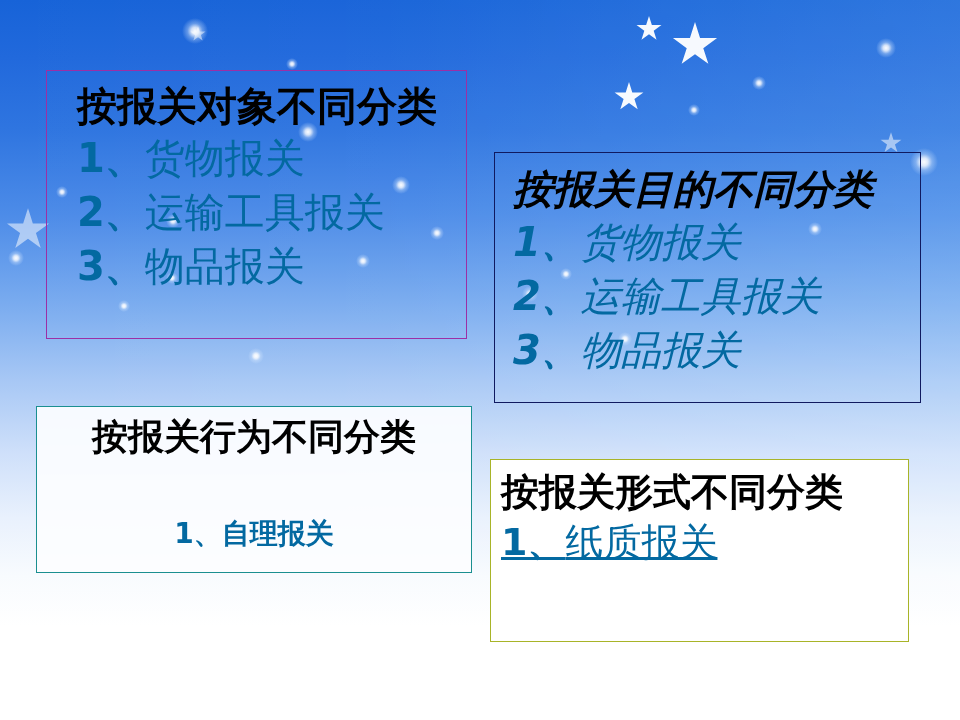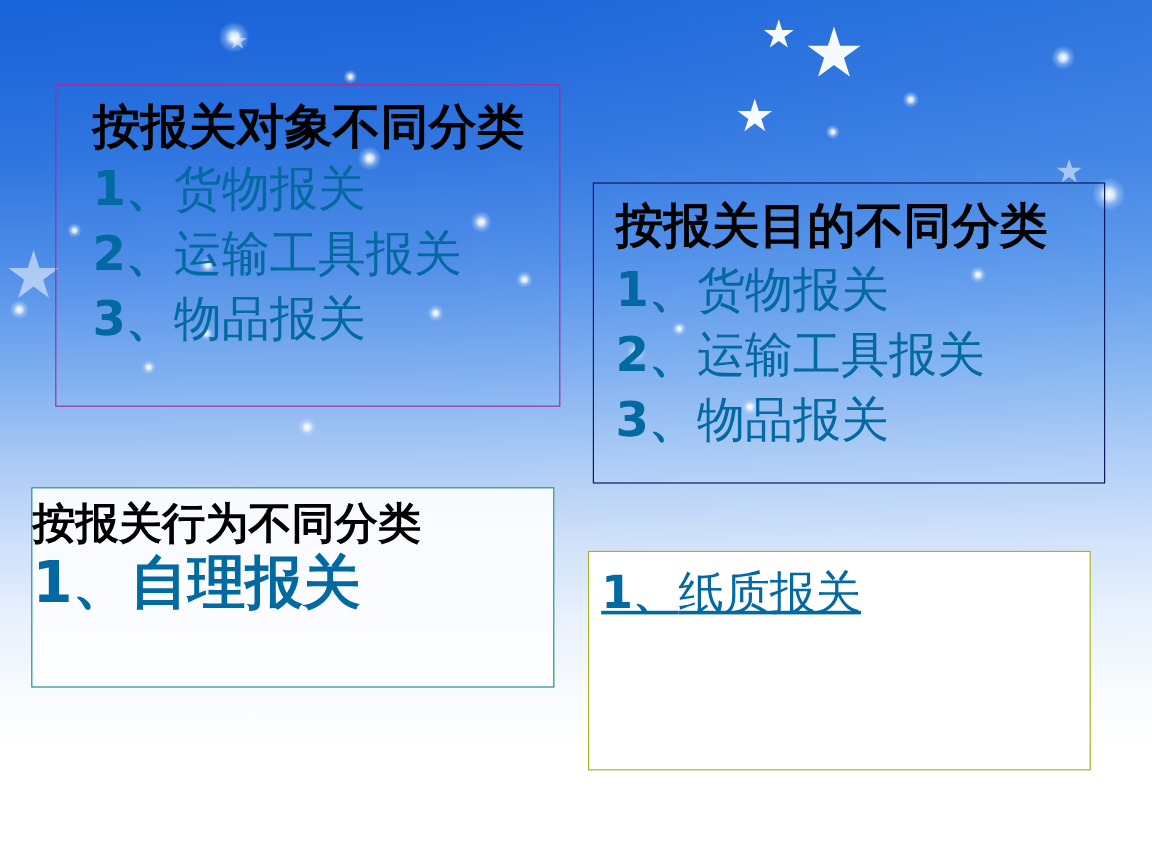--- a/index.html
+++ b/index.html
@@ -102,33 +102,34 @@
     border-color: #101a60;
     background: transparent;
     padding: 10px 0 0 18px;
   }
   #box-purpose .title { font-size: 40px; line-height: 52px; }
   #box-purpose .item  { font-size: 40px; line-height: 54px; }
   #box-purpose .num   { font-family: "DejaVu Sans", sans-serif; font-weight: bold; }
 
   
   #box-behavior {
-    left: 26px; top: 406px; width: 436px; height: 167px;
+    left: 36px; top: 406px; width: 436px; height: 167px;
     border-width: 1.5px;
     border-color: #1a8f90;
     background: rgba(252,253,255,0.93);
     padding: 6px 0 0 0;
+    text-align: center;
   }
   #box-behavior .title {
     font-family: "DejaVu Sans", sans-serif;
     font-size: 36px; line-height: 48px; font-weight: bold;
   }
   #box-behavior .item {
     font-family: "DejaVu Sans", sans-serif;
-    font-size: 48px; line-height: 50px; font-weight: bold;
+    font-size: 28px; line-height: 50px; font-weight: bold; margin-top: 48px;
   }
 
   
   #box-form {
     left: 490px; top: 459px; width: 419px; height: 183px;
     border-width: 1.7px;
     border-color: #a8b428;
     background: #ffffff;
     padding: 8px 0 0 10px;
   }
@@ -180,39 +181,40 @@
       <span class="num">1、</span><span>货物报关</span>
     </p>
     <p class="item">
       <span class="num">2、</span><span>运输工具报关</span>
     </p>
     <p class="item">
       <span class="num">3、</span><span>物品报关</span>
     </p>
   </div>
 
-  <div class="box" id="box-purpose" style="border-color: rgb(16, 26, 96);">
+  <div class="box" id="box-purpose" style="border-color: rgb(16, 26, 96); font-style: italic;">
     <p class="title">按报关目的不同分类</p>
     <p class="item">
       <span class="num">1、</span><span>货物报关</span>
     </p>
     <p class="item">
       <span class="num">2、</span><span>运输工具报关</span>
     </p>
     <p class="item">
       <span class="num">3、</span><span>物品报关</span>
     </p>
   </div>
 
   <div class="box" id="box-behavior" style="border-color: rgb(26, 143, 144);">
     <p class="title">按报关行为不同分类</p>
     <p class="item">
       <span class="num">1、</span><span>自理报关</span>
     </p>
   </div>
 
   <div class="box" id="box-form" style="border-color: rgb(168, 180, 40);">
+    <p class="title">按报关形式不同分类</p>
     <p class="item">
       <span class="num">1、</span><span>纸质报关</span>
     </p>
   </div>
 
 </div>
 
 </body></html>

